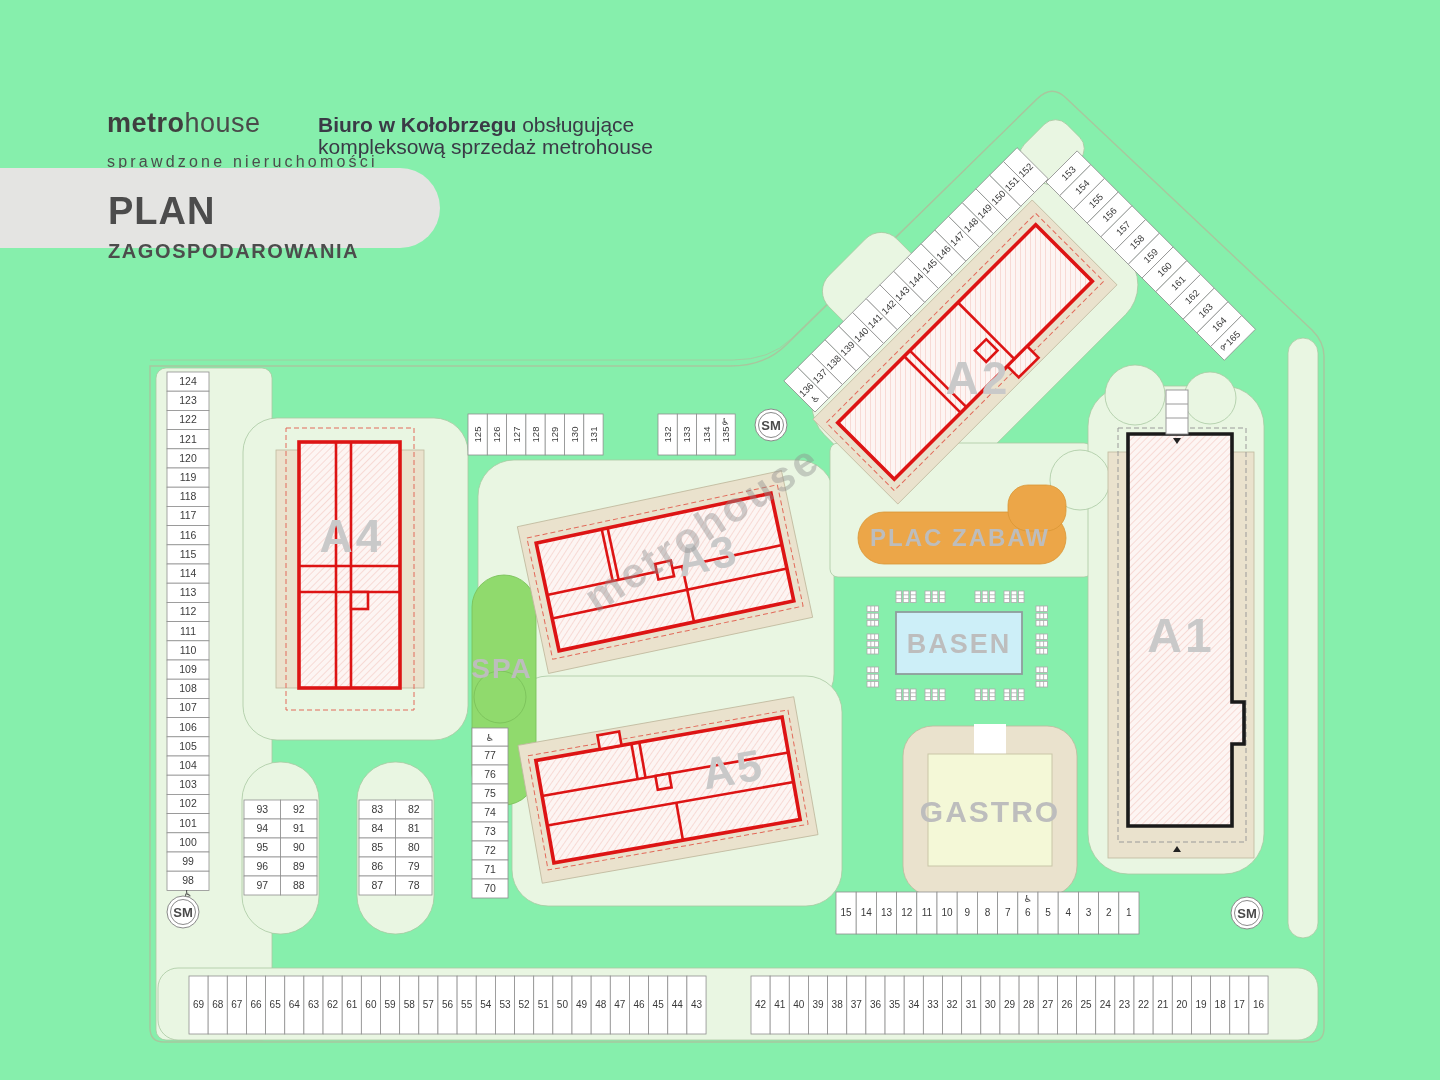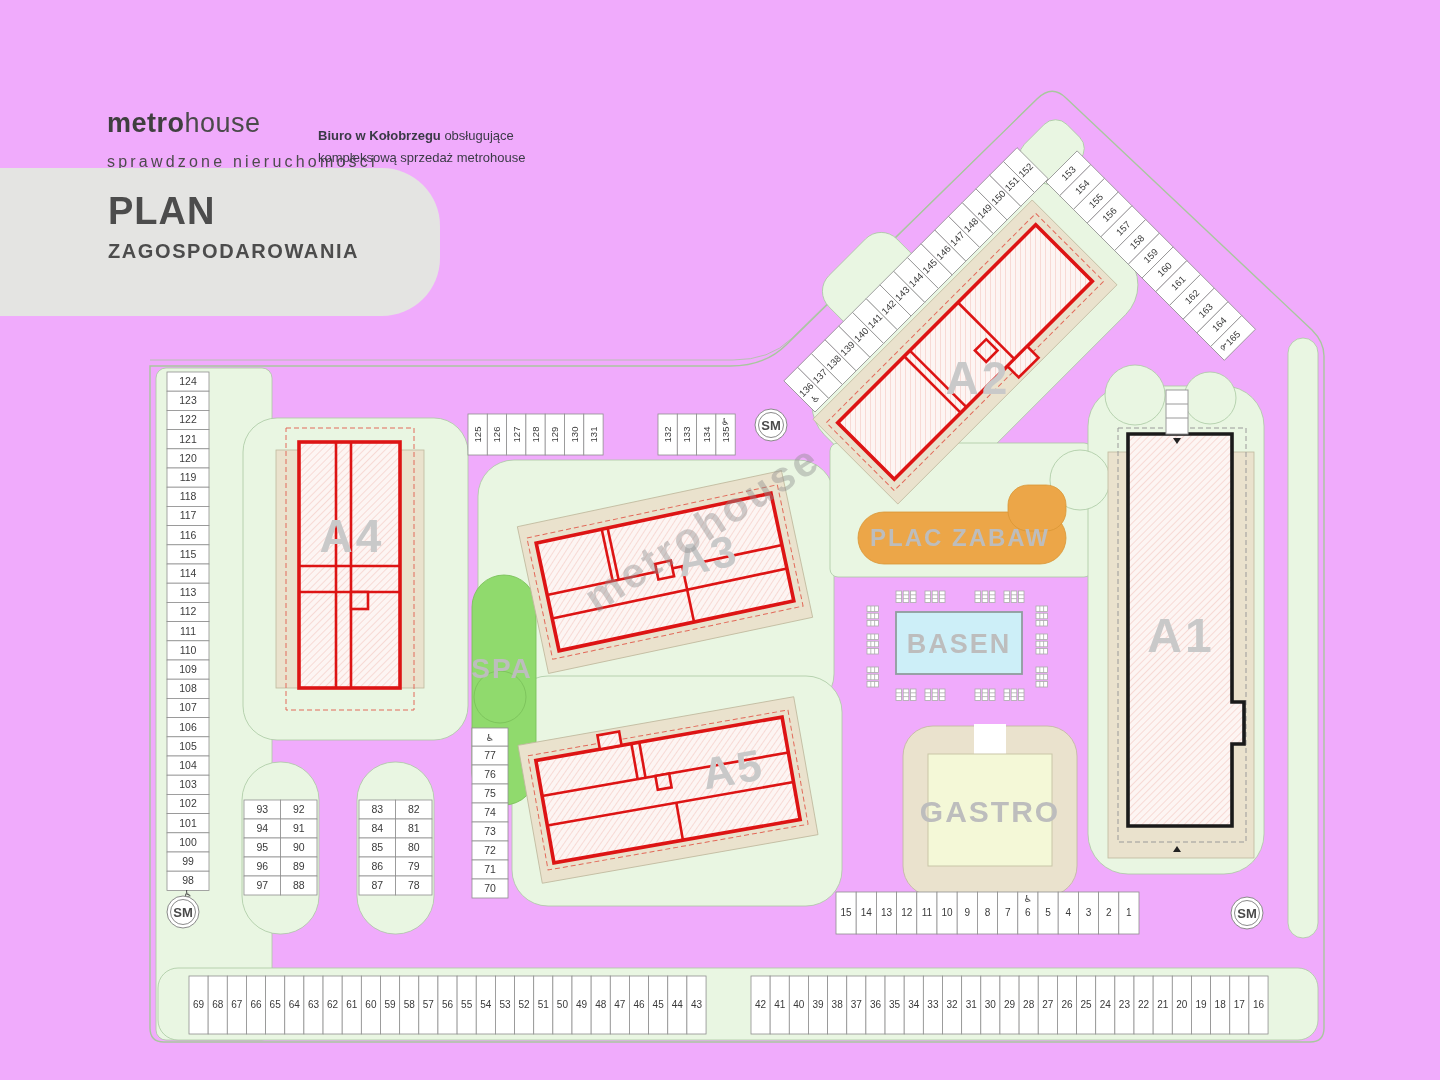--- a/index.html
+++ b/index.html
@@ -1,26 +1,26 @@
 <!DOCTYPE html>
 <html><head>
 <meta charset="utf-8">
 <style>
   html,body{margin:0;padding:0;background:#fff;}
-  .page{position:relative;width:1440px;height:1080px;background:#f0abfc;overflow:hidden;
+  .page{position:relative;width:1440px;height:1080px;background:#86efac;overflow:hidden;
         font-family:"Liberation Sans",sans-serif;}
   
   .logo{position:absolute;left:107px;top:108px;color:#3f3f3f;}
   .logo .l1{font-size:27px;letter-spacing:.5px;}
   .logo .l1 b{font-weight:800;}
   .logo .l1 .lt{font-weight:300;color:#4a4a4a;}
   .logo .tagline{font-size:16px;letter-spacing:3.2px;color:#4c4c4c;margin-top:14px;}
-  .office{position:absolute;left:318px;top:114px;font-size:13px;color:#3a3a46;line-height:22px;margin-top:11px;}
+  .office{position:absolute;left:318px;top:114px;font-size:21px;color:#3a3a46;line-height:22px;}
   .office b{font-weight:700;}
-  .titlebox{position:absolute;left:0;top:168px;width:440px;height:148px;background:#e4e4e2;
+  .titlebox{position:absolute;left:0;top:168px;width:440px;height:80px;background:#e4e4e2;
             border-radius:0 58px 58px 0;}
   .titlebox .t1{position:absolute;left:108px;top:22px;font-size:38px;font-weight:800;color:#4c4c4c;letter-spacing:1px;}
   .titlebox .t2{position:absolute;left:108px;top:72px;font-size:20px;font-weight:800;color:#4c4c4c;letter-spacing:1.6px;text-align:right;}
   
   svg{position:absolute;left:0;top:0;}
   .green{fill:#e9f6e2;stroke:#a9c9a2;stroke-width:.8;}
   .bgreen{fill:#90da6d;stroke:#7cc25b;stroke-width:.9;}
   .tan{fill:#eae2cd;stroke:#bfb89d;stroke-width:.8;}
   .bld{fill:url(#hatch);stroke:#dd1414;stroke-width:3.6;}
   .bldA1{fill:url(#hatch);stroke:#1a1a1a;stroke-width:3.6;}

